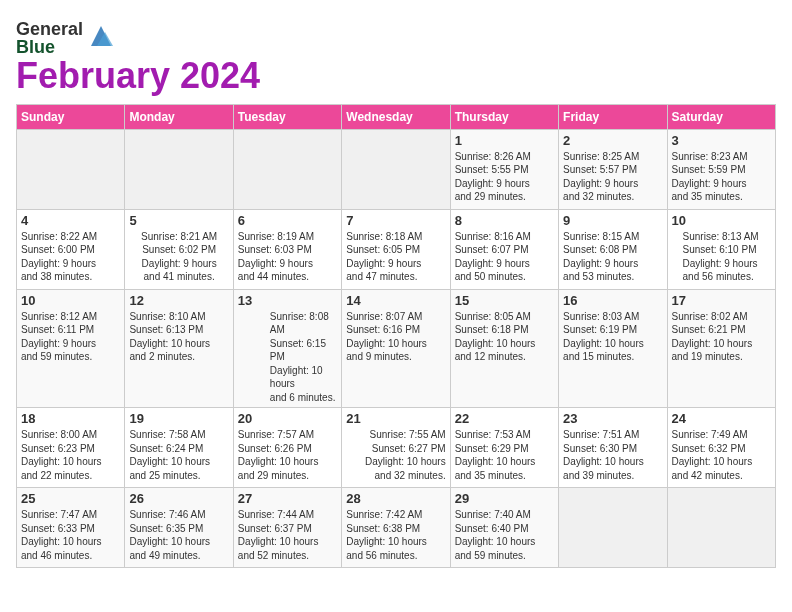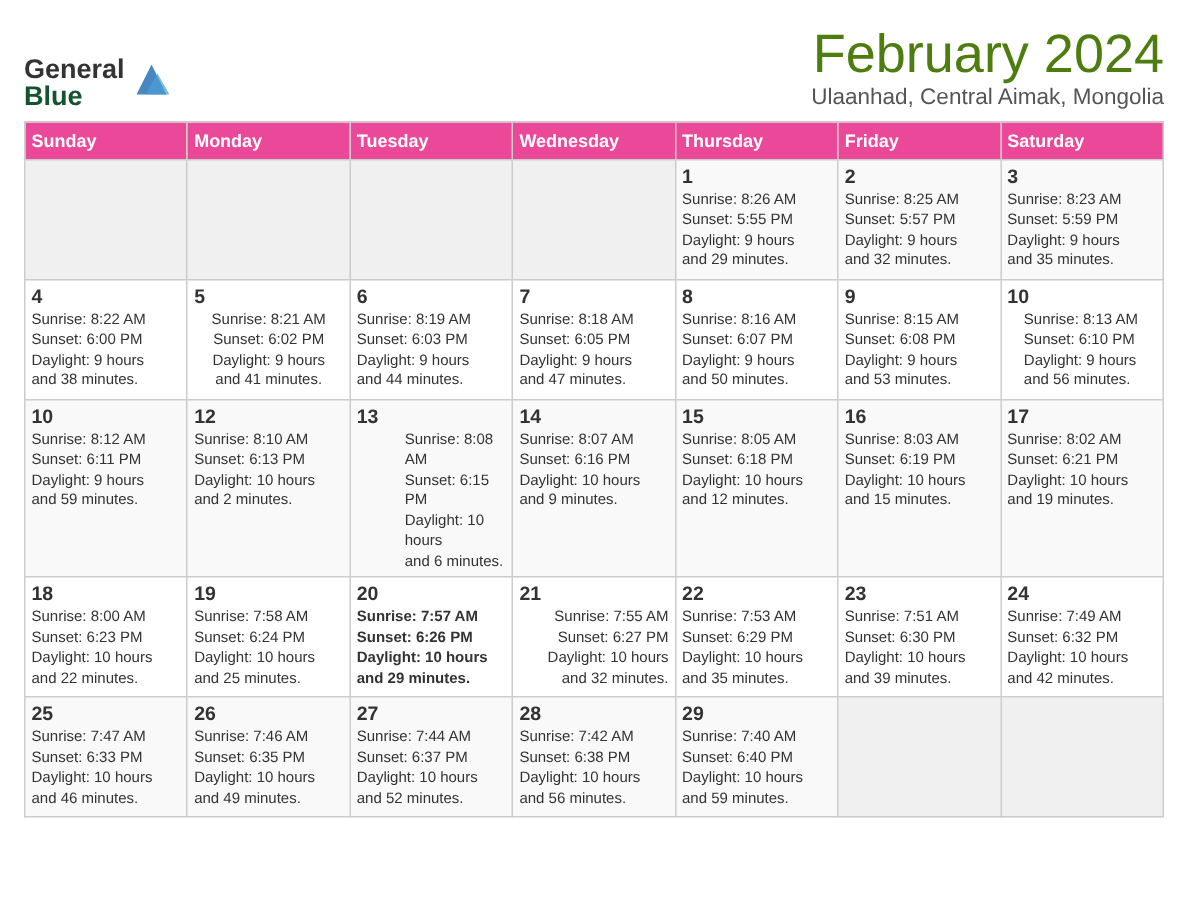--- a/index.html
+++ b/index.html
@@ -6,22 +6,23 @@
     body {
       font-family: Arial, sans-serif;
       background: #fff;
       width: 792px;
       min-height: 612px;
       padding: 16px;
     }
     .header {
       display: flex;
       justify-content: space-between;
-      align-items: flex-end;
+      align-items: flex-start;
       margin-bottom: 8px;
+      flex-direction: column;
     }
     .logo {
       display: flex;
       align-items: center;
       margin-top: 4px;
     }
     .logo-text {
       display: flex;
       flex-direction: column;
       line-height: 1;
@@ -40,22 +41,22 @@
       width: 28px;
       height: 28px;
       margin-left: 4px;
       margin-top: -4px;
     }
     .title-block {
       text-align: right;
     }
     .month-year {
       font-size: 36px;
-      font-weight: normal;
-      color: #4d7c0f;
+      font-weight: bold;
+      color: #a21caf;
       line-height: 1.1;
     }
     .location {
       font-size: 15px;
       color: #555;
     }
     table {
       width: 100%;
       border-collapse: collapse;
       table-layout: fixed;
@@ -106,21 +107,20 @@
       <span class="logo-general">General</span>
       <span class="logo-blue">Blue</span>
     </div>
     <svg class="logo-icon" viewBox="0 0 28 28" xmlns="http://www.w3.org/2000/svg">
       <polygon points="4,24 14,4 24,24" fill="#1a6ab1" opacity="0.8"></polygon>
       <polygon points="10,24 18,10 26,24" fill="#4a9fd4" opacity="0.7"></polygon>
     </svg>
   </div>
   <div class="title-block">
     <div class="month-year">February 2024</div>
-    <div class="location">Ulaanhad, Central Aimak, Mongolia</div>
   </div>
 </div>
 
 <table>
   <thead>
     <tr>
     <th>Sunday</th>
         <th>Monday</th>
         <th>Tuesday</th>
         <th>Wednesday</th>
@@ -269,21 +269,21 @@
         </td>
         <td>
           <span class="day-number">19</span>
           <div class="day-info" style="white-space: pre-line;">Sunrise: 7:58 AM
 Sunset: 6:24 PM
 Daylight: 10 hours
 and 25 minutes.</div>
         </td>
         <td>
           <span class="day-number">20</span>
-          <div class="day-info" style="white-space: pre-line; font-weight: bold;">Sunrise: 7:57 AM
+          <div class="day-info" style="white-space: pre-line;">Sunrise: 7:57 AM
 Sunset: 6:26 PM
 Daylight: 10 hours
 and 29 minutes.</div>
         </td>
         <td>
           <span class="day-number">21</span>
           <div class="day-info" style="white-space: pre-line; text-align: right;">Sunrise: 7:55 AM
 Sunset: 6:27 PM
 Daylight: 10 hours
 and 32 minutes.</div>

